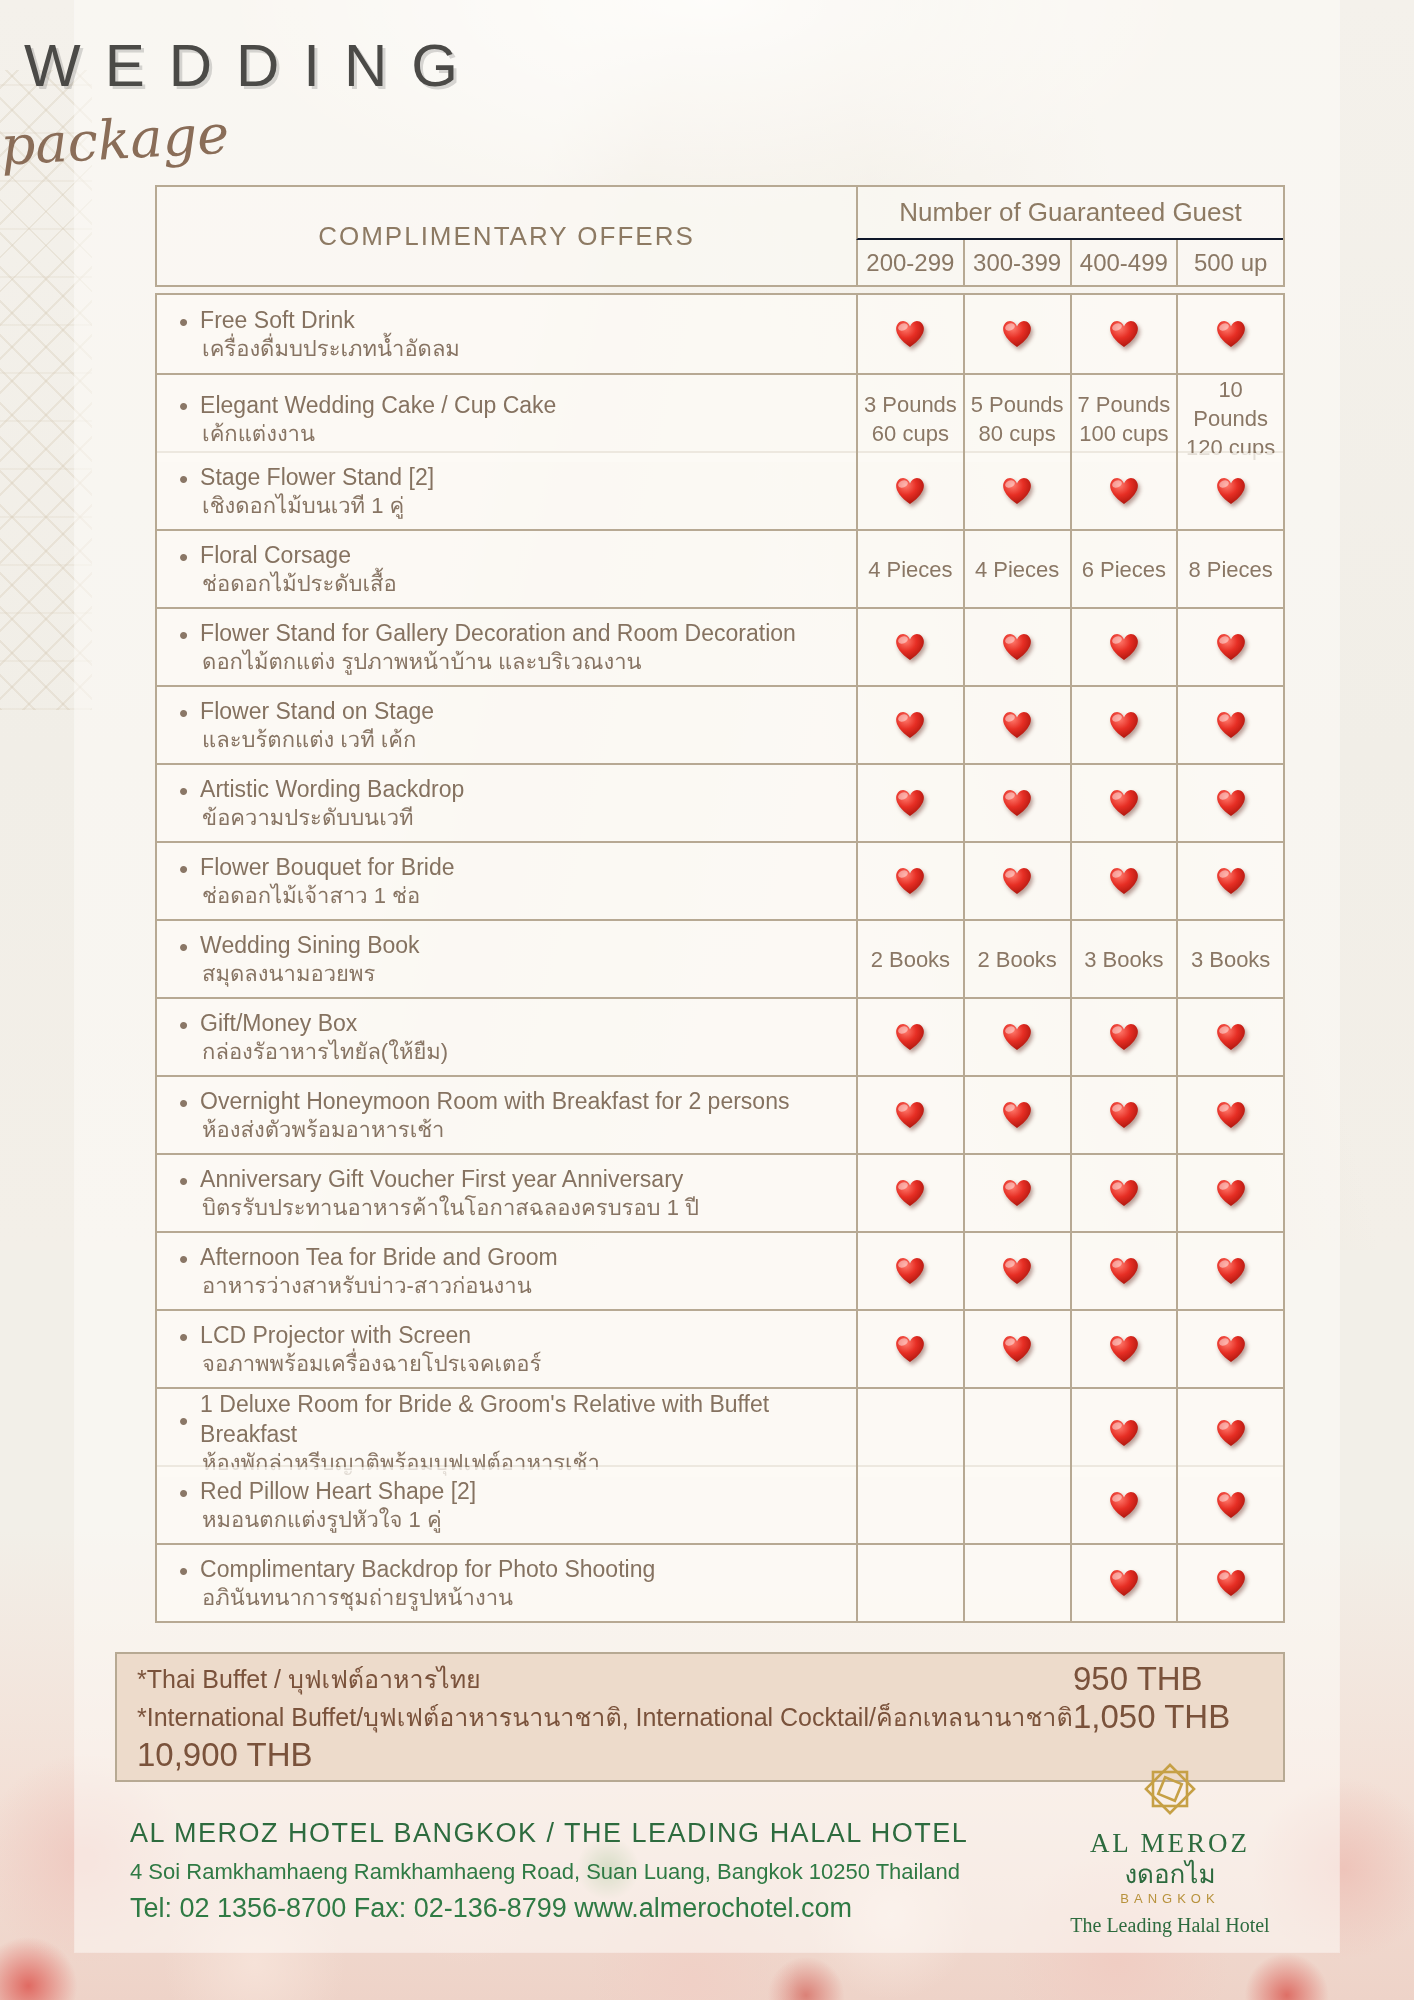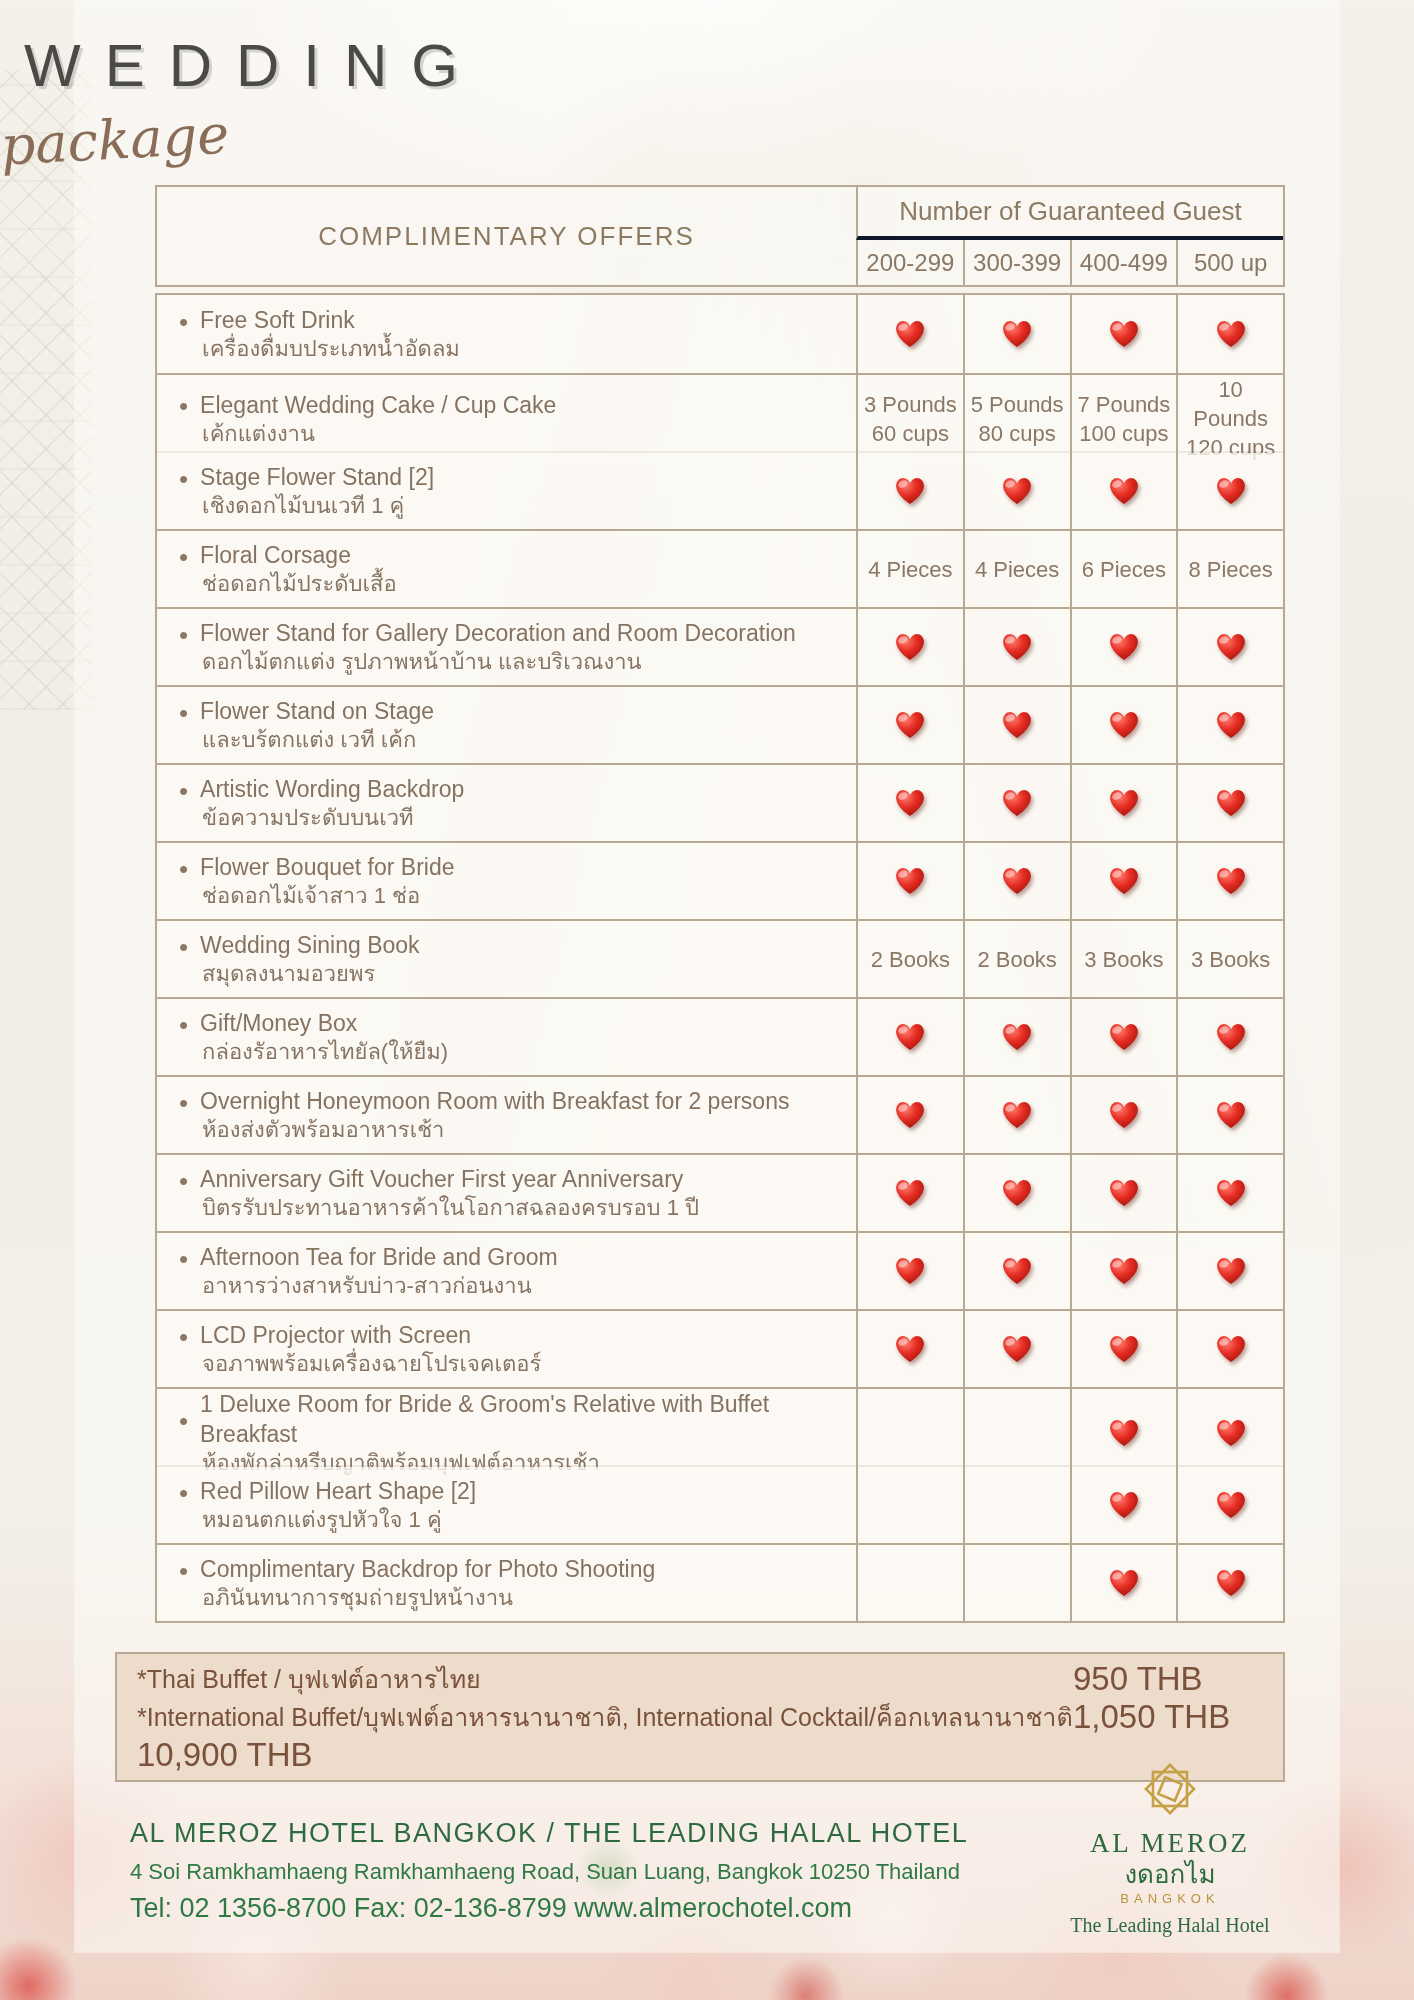--- a/index.html
+++ b/index.html
@@ -65,21 +65,21 @@
   .tbl-header {
     display:grid; grid-template-columns:699px repeat(4,1fr);
     grid-template-rows:53px 45px; border:2px solid #b7a993;
   }
   .offers-head {
     grid-row:1/3; grid-column:1; display:flex; align-items:center; justify-content:center;
     background:rgba(250,248,242,0.8); color:#8d7a63; font-size:26px; letter-spacing:2px;
   }
   .guests-head {
     grid-row:1; grid-column:2/6; display:flex; align-items:center; justify-content:center;
-    border-left:2px solid #b7a993; border-bottom:4px solid #0f172a;
+    border-left:2px solid #b7a993; border-bottom:2px solid #0f172a;
     background:rgba(250,248,242,0.8); color:#8d7a63; font-size:26px;
   }
   .gcol {
     grid-row:2; display:flex; align-items:center; justify-content:center;
     border-left:2px solid #b7a993; background:rgba(250,248,242,0.8);
     color:#8a7865; font-size:24px;
   }
   .tbl-body { margin-top:6px; border:2px solid #b7a993; }
   .t-row { display:grid; grid-template-columns:699px repeat(4,1fr); height:78px; border-top:2px solid #b7a993; }
   .t-row:first-child { border-top:none; }

